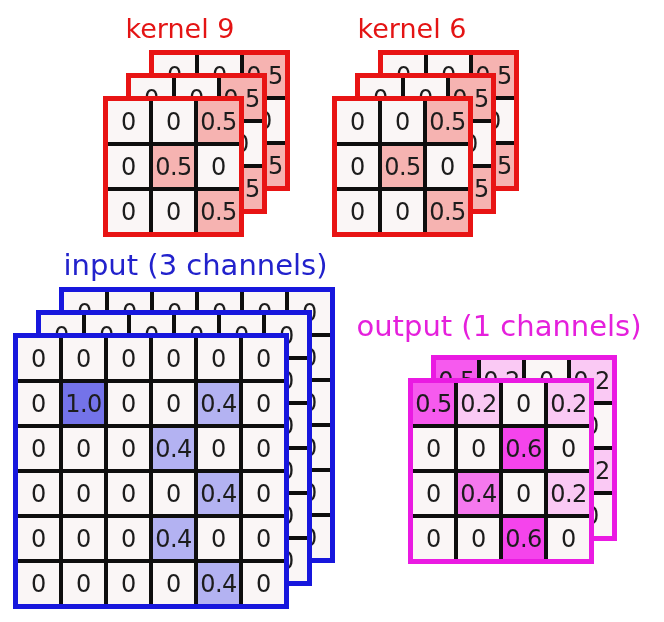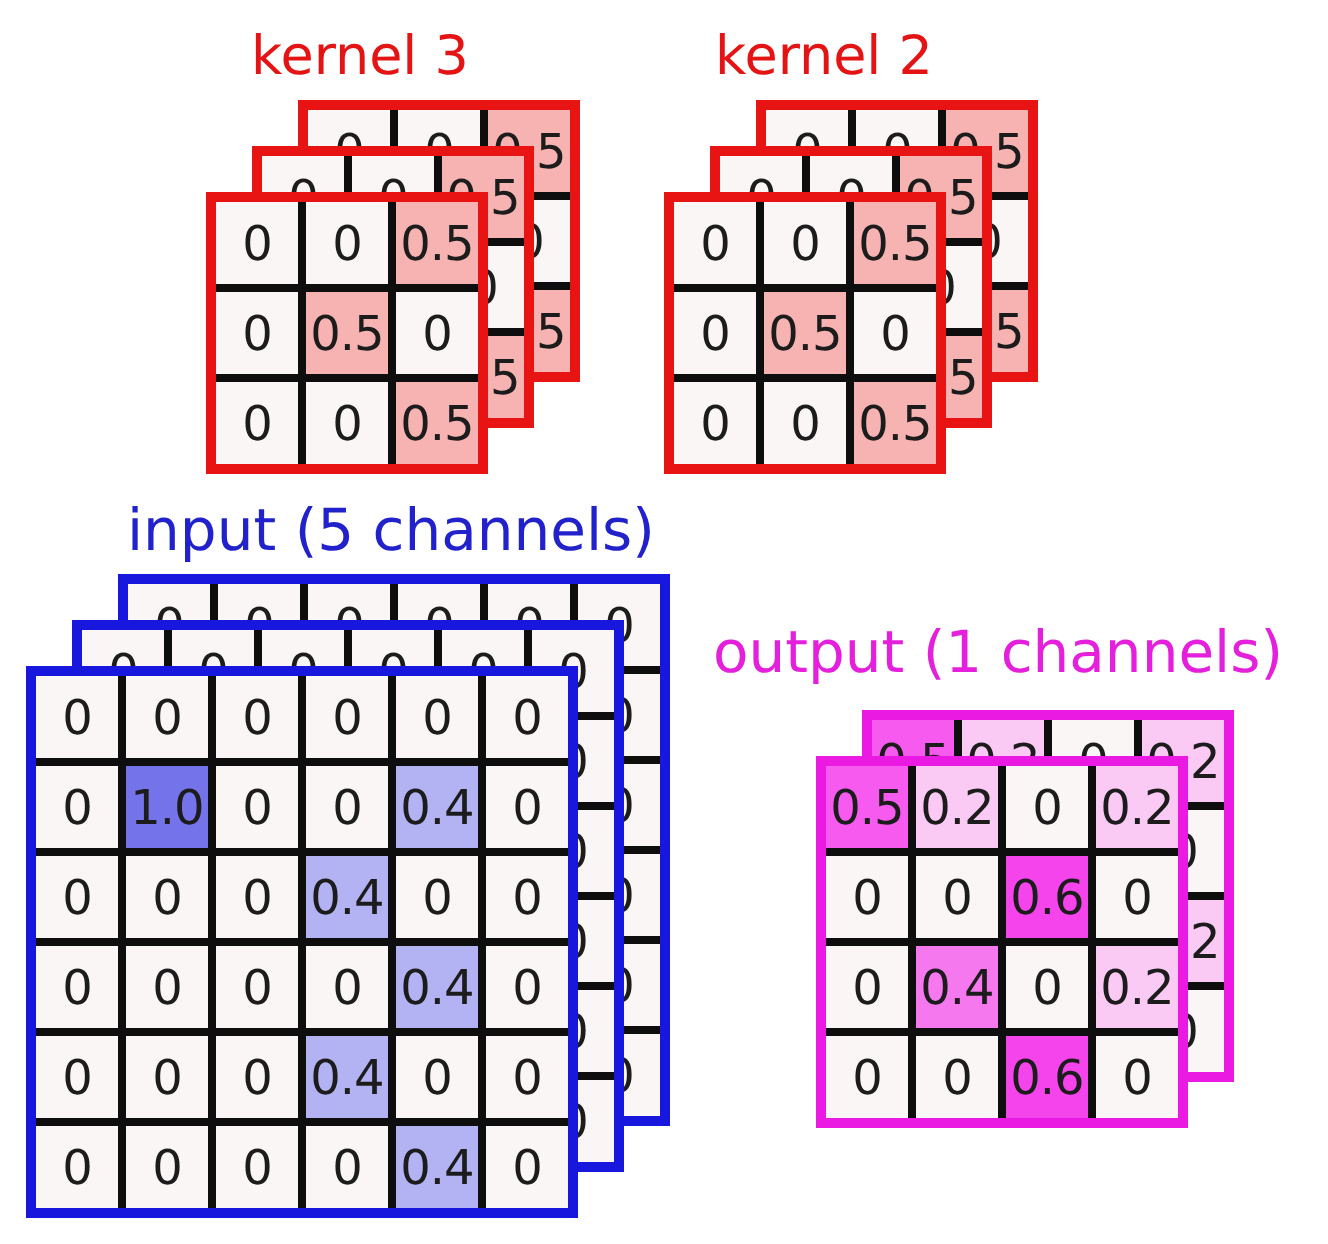--- a/index.html
+++ b/index.html
@@ -31,25 +31,25 @@
     display: flex; align-items: center; justify-content: center;
     font-size: 24px;
     letter-spacing: -0.5px;
   }
 </style>
 </head>
 <body>
 
 <div>
 
-  <div class="title t-kernel" style="left: 95px; top: 13px; width: 170px; color: rgb(228, 20, 20);">kernel 3</div>
-
-  <div class="title t-kernel" style="left: 327px; top: 13px; width: 170px; color: rgb(228, 20, 20);">kernel 2</div>
-
-  <div class="title t-io" style="left: 30px; top: 249px; width: 331px; color: rgb(34, 34, 204);">input (5 channels)</div>
+  <div class="title t-kernel" style="left: 95px; top: 13px; width: 170px; color: rgb(228, 20, 20);">kernel 9</div>
+
+  <div class="title t-kernel" style="left: 327px; top: 13px; width: 170px; color: rgb(228, 20, 20);">kernel 6</div>
+
+  <div class="title t-io" style="left: 30px; top: 249px; width: 331px; color: rgb(34, 34, 204);">input (3 channels)</div>
 
   <div class="title t-io" style="left: 334px; top: 310px; width: 330px; color: rgb(229, 32, 220);">output (1 channels)</div>
 
   <div class="stack">
       <div class="layer" style="border-color: rgb(232, 20, 20); background: rgb(14, 14, 14); left: 149px; top: 50px; z-index: 1; grid-template-columns: repeat(3, 41px);">
         <div class="cell" style="background: rgb(250, 246, 246); color: rgb(28, 28, 28);">0</div>
         <div class="cell" style="background: rgb(250, 246, 246); color: rgb(28, 28, 28);">0</div>
         <div class="cell" style="background: rgb(246, 179, 177); color: rgb(28, 28, 28);">0.5</div>
         <div class="cell" style="background: rgb(250, 246, 246); color: rgb(28, 28, 28);">0</div>
         <div class="cell" style="background: rgb(246, 179, 177); color: rgb(28, 28, 28);">0.5</div>

